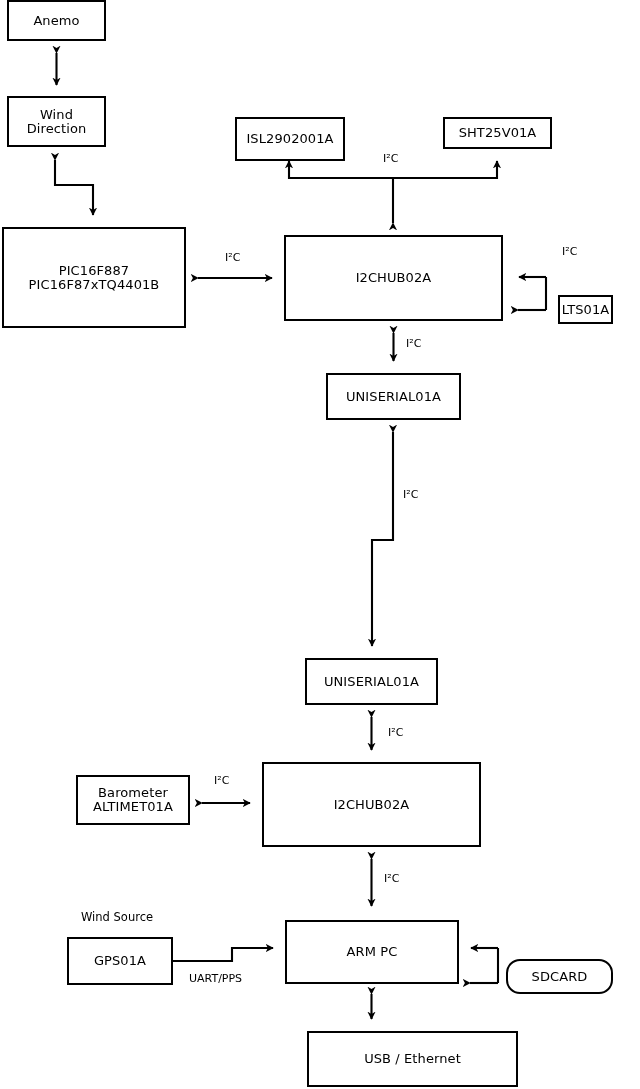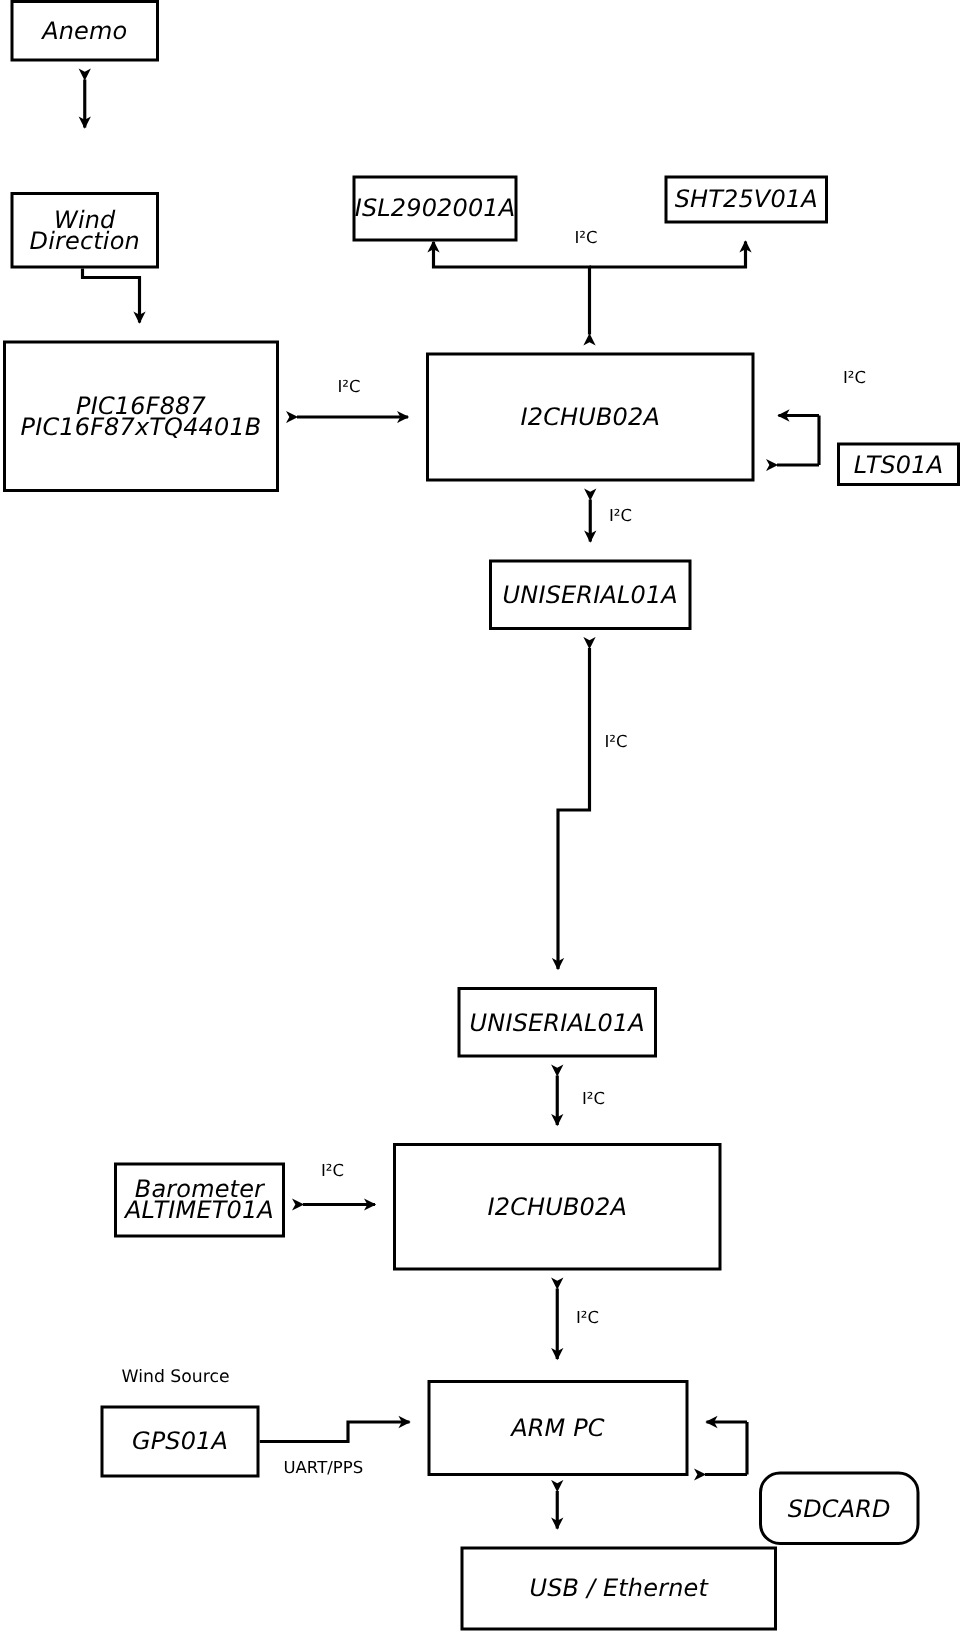--- a/index.html
+++ b/index.html
@@ -8,26 +8,25 @@
   svg.wires{position:absolute;left:0;top:0;width:640px;height:1089px;}
   .node{
     position:absolute;
     background:#ffffff;
     border:2px solid #000000;
     box-sizing:border-box;
     display:flex;
     align-items:center;
     justify-content:center;
     text-align:center;
-    font-size:16px;
+    font-size:13px;
     line-height:14px;
     color:#000;
     letter-spacing:0.1px;
     z-index:3;
-    font-style:italic;
   }
   .node span{display:block;white-space:pre-line;}
   .edge-label{
     position:absolute;
     font-size:11px;
     color:#000;
     z-index:4;
     white-space:nowrap;
     background:transparent;
   }
@@ -82,21 +81,21 @@
       <path d="M470,983 L498,983" marker-start="url(#ah)"></path>
 
       <line x1="371.5" y1="994" x2="371.5" y2="1019" marker-start="url(#ah)" marker-end="url(#ah)"></line>
     </g>
   </svg>
 
   <div class="node" style="left:7px;top:0px;width:99px;height:41px;">
     <span>Anemo</span>
   </div>
 
-  <div class="node" style="left:7px;top:96px;width:99px;height:51px;margin-top:32px;">
+  <div class="node" style="left:7px;top:96px;width:99px;height:51px;">
     <span>Wind
 Direction</span>
   </div>
 
   <div class="node" style="left:2px;top:227px;width:184px;height:101px;">
     <span>PIC16F887
 PIC16F87xTQ4401B</span>
   </div>
 
   <div class="node" style="left:235px;top:117px;width:110px;height:44px;">
@@ -104,21 +103,21 @@
   </div>
 
   <div class="node" style="left:443px;top:117px;width:109px;height:32px;">
     <span>SHT25V01A</span>
   </div>
 
   <div class="node" style="left:284px;top:235px;width:219px;height:86px;">
     <span>I2CHUB02A</span>
   </div>
 
-  <div class="node" style="left:558px;top:295px;width:82px;height:29px;">
+  <div class="node" style="left:558px;top:295px;width:55px;height:29px;">
     <span>LTS01A</span>
   </div>
 
   <div class="node" style="left:326px;top:373px;width:135px;height:47px;">
     <span>UNISERIAL01A</span>
   </div>
 
   <div class="node" style="left:305px;top:658px;width:133px;height:47px;">
     <span>UNISERIAL01A</span>
   </div>
@@ -133,21 +132,21 @@
   </div>
 
   <div class="node" style="left:67px;top:937px;width:106px;height:48px;">
     <span>GPS01A</span>
   </div>
 
   <div class="node" style="left:285px;top:920px;width:174px;height:64px;">
     <span>ARM PC</span>
   </div>
 
-  <div class="node" style="left:506px;top:981px;width:107px;height:49px;border-radius:14px;">
+  <div class="node" style="left:506px;top:959px;width:107px;height:35px;border-radius:14px;">
     <span>SDCARD</span>
   </div>
 
   <div class="node" style="left:283px;top:1031px;width:211px;height:56px;margin-left:24px;">
     <span>USB / Ethernet</span>
   </div>
 
   <div class="edge-label" style="left:225px;top:251px;">I²C</div>
   <div class="edge-label" style="left:383px;top:152px;">I²C</div>
   <div class="edge-label" style="left:562px;top:245px;">I²C</div>

